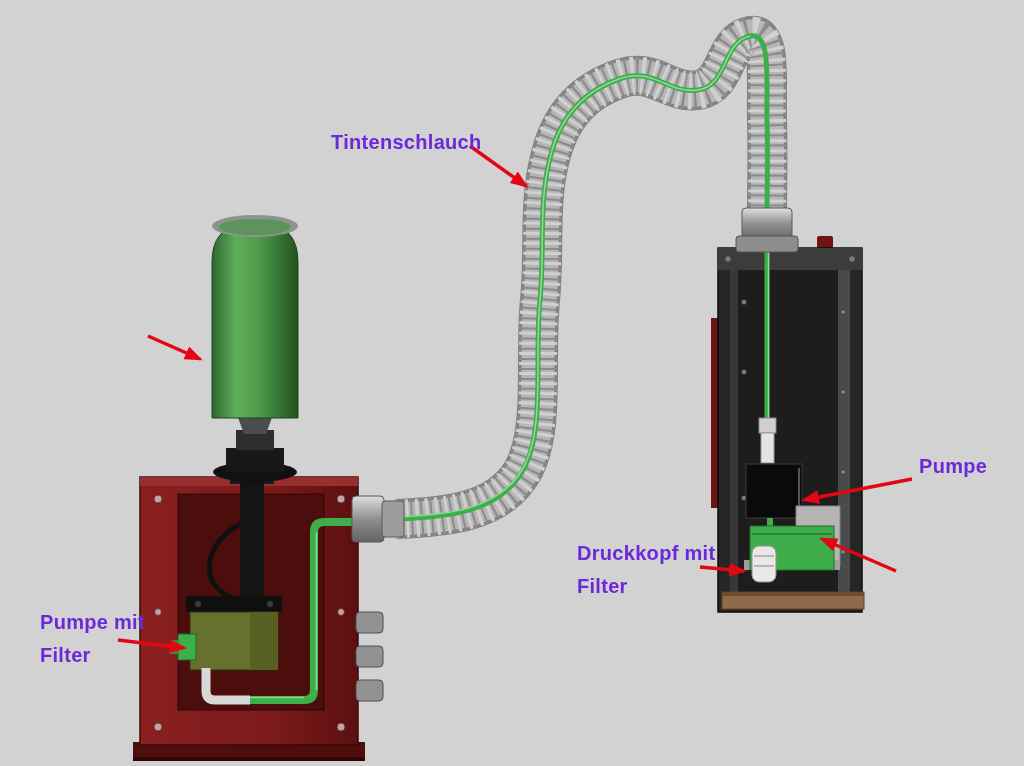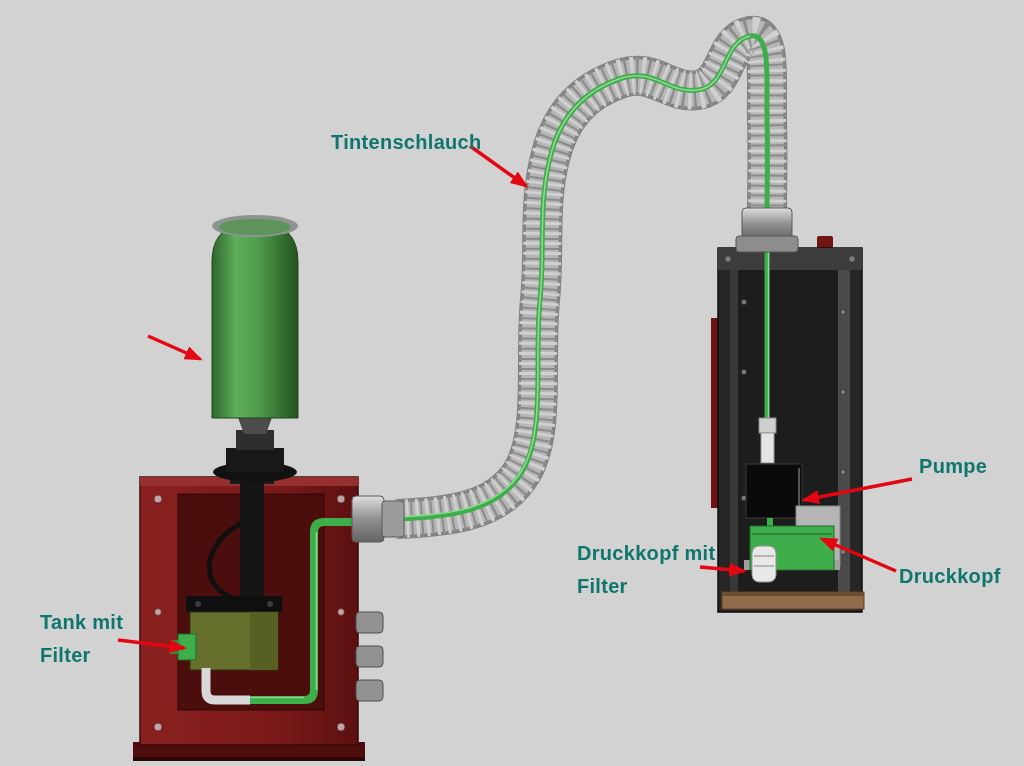--- a/index.html
+++ b/index.html
@@ -4,21 +4,21 @@
 <style>
   html,body{margin:0;padding:0;}
   body{background:#d2d2d2;font-family:"Liberation Sans", sans-serif;}
   #stage{position:relative;width:1024px;height:766px;background:#d2d2d2;overflow:hidden;}
   #diagram{position:absolute;left:0;top:0;}
   .label{
     position:absolute;
     font-weight:bold;
     font-size:20px;
     line-height:33px;
-    color:#0f766e;
+    color:#6d28d9;
     letter-spacing:.3px;
     white-space:nowrap;
   }
   
   .hose-outer{fill:none;stroke:#828282;stroke-width:40;}
   .hose-mid{fill:none;stroke:#b6b6b6;stroke-width:33;}
   .hose-rib-l{fill:none;stroke:#d0d0d0;stroke-width:38;stroke-dasharray:3 7;}
   .hose-rib-d{fill:none;stroke:#8b8b8b;stroke-width:38;stroke-dasharray:2 8;stroke-dashoffset:5;}
   .hose-ink{fill:none;stroke:#3dae49;stroke-width:5;}
   .hose-ink-hi{fill:none;stroke:#93d795;stroke-width:1.6;}
@@ -183,22 +183,21 @@
       <path class="arrow" marker-end="url(#ah)" d="M 148 336 L 200 359"></path>
       <path class="arrow" marker-end="url(#ah)" d="M 118 640 L 184 648"></path>
       <path class="arrow" marker-end="url(#ah)" d="M 700 567 L 744 571"></path>
       <path class="arrow" marker-end="url(#ah)" d="M 912 479 L 804 500"></path>
       <path class="arrow" marker-end="url(#ah)" d="M 896 571 L 822 539"></path>
     </g>
   </svg>
 
   <div class="label" style="left:331px;top:126px">Tintenschlauch</div>
   <div class="label" style="left:40px;top:606px">
-    <span>Tank mit</span><br>
+    <span>Pumpe mit</span><br>
     <span>Filter</span>
   </div>
   <div class="label" style="left:577px;top:537px">
     <span>Druckkopf mit</span><br>
     <span>Filter</span>
   </div>
   <div class="label" style="left:919px;top:450px">Pumpe</div>
-  <div class="label" style="left:899px;top:560px">Druckkopf</div>
 </div>
 
 </body></html>

